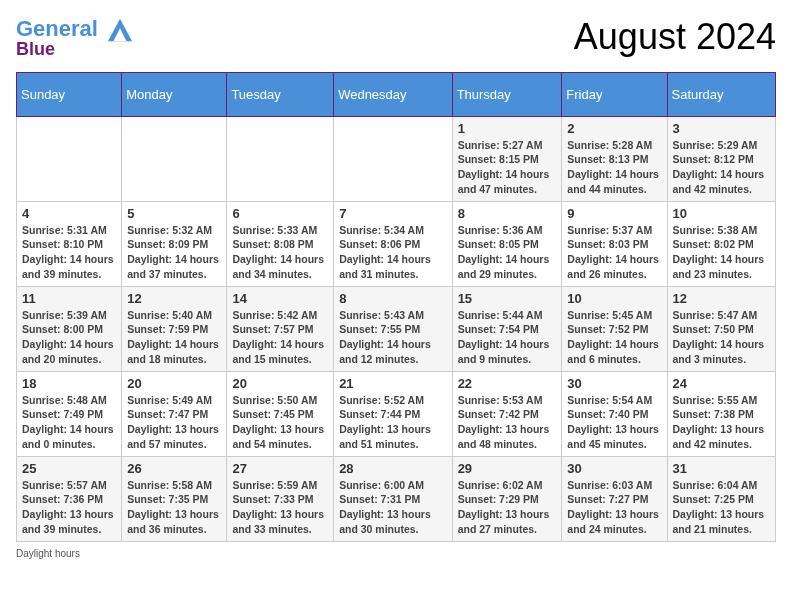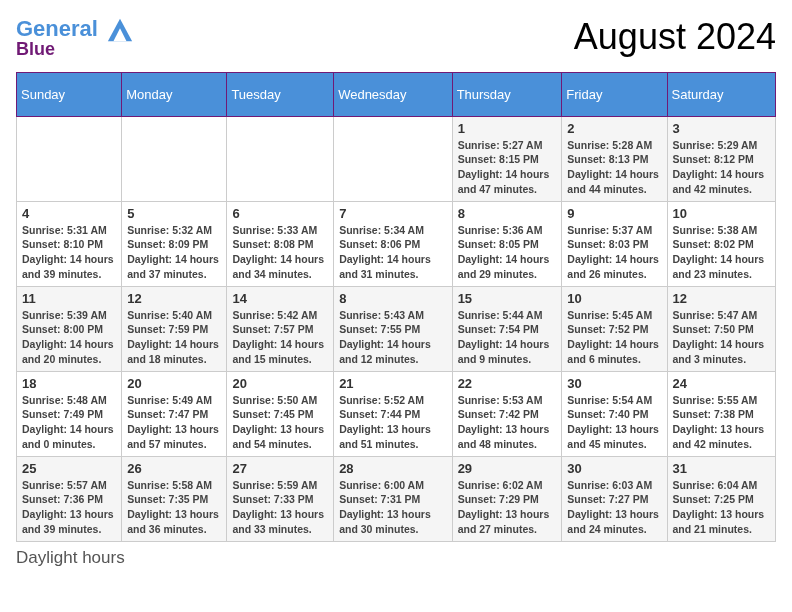--- a/index.html
+++ b/index.html
@@ -82,21 +82,21 @@
       color: #444;
       font-size: 10.5px;
       line-height: 1.4;
       font-weight: bold;
     }
     .empty-cell {
       background: #fff !important;
     }
     .footer-note {
       margin-top: 6px;
-      font-size: 17px;
+      font-size: 10px;
       color: #555;
     }
   </style>
 </head>
 <body>
 
 <div class="header">
   <div class="logo">
     <div>
       <div class="logo-text">

